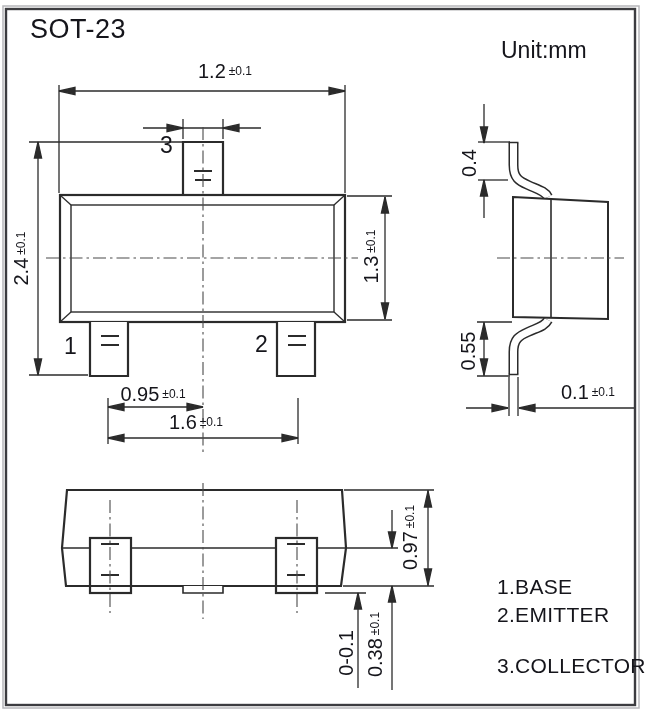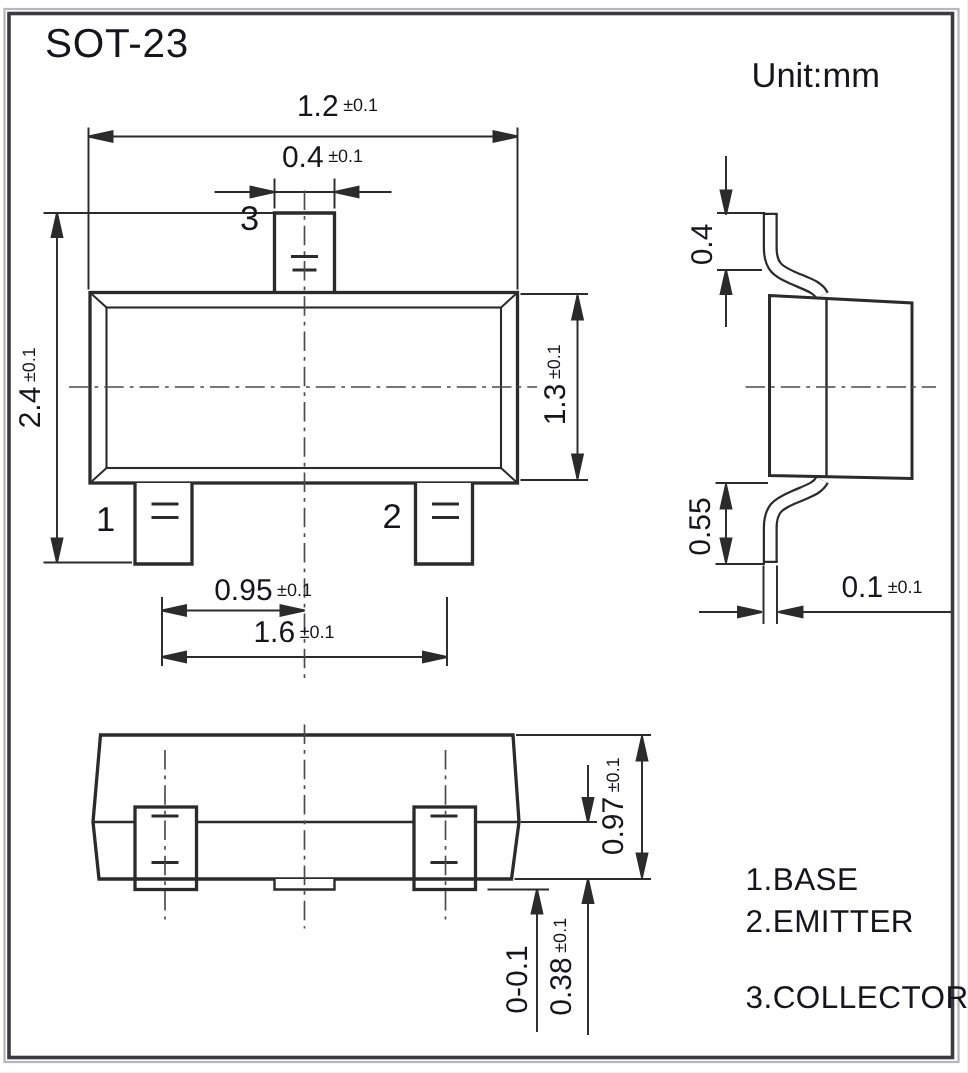--- a/index.html
+++ b/index.html
@@ -166,30 +166,27 @@
       <line x1="297" y1="500" x2="297" y2="613"></line>
     </g>
   </svg>
 
   <div class="lbl title" style="left:30px;top:14px;">SOT-23</div>
   <div class="lbl unit" style="left:501px;top:25px;margin-top:12px;">Unit:mm</div>
 
   <div class="lbl dim" style="left:145px;top:60px;width:160px;">
     <span class="v">1.2</span><span class="t">±0.1</span>
   </div>
-  <div class="lbl dim" style="left:135px;top:94px;width:160px;">
-    <span class="v">0.4</span><span class="t">±0.1</span>
-  </div>
   <div class="lbl dim rot" style="left:-39px;top:247px;width:120px;">
     <span class="v">2.4</span><span class="t">±0.1</span>
   </div>
   <div class="lbl dim rot" style="left:316px;top:245px;width:110px;">
     <span class="v">1.3</span><span class="t">±0.1</span>
   </div>
-  <div class="lbl dim" style="left:98px;top:383px;width:110px;text-align:right;">
+  <div class="lbl dim" style="left:98px;top:383px;width:110px;">
     <span class="v">0.95</span><span class="t">±0.1</span>
   </div>
   <div class="lbl dim" style="left:126px;top:411px;width:140px;">
     <span class="v">1.6</span><span class="t">±0.1</span>
   </div>
 
   <div class="lbl pin-num" style="left:160px;top:132px;">3</div>
   <div class="lbl pin-num" style="left:64px;top:333px;">1</div>
   <div class="lbl pin-num" style="left:255px;top:331px;">2</div>
 

